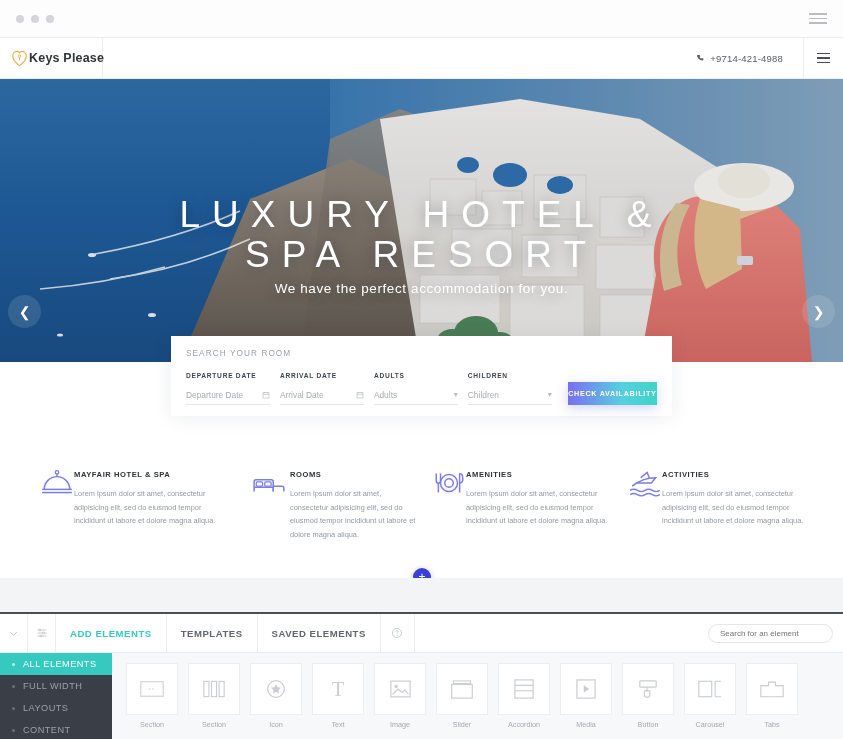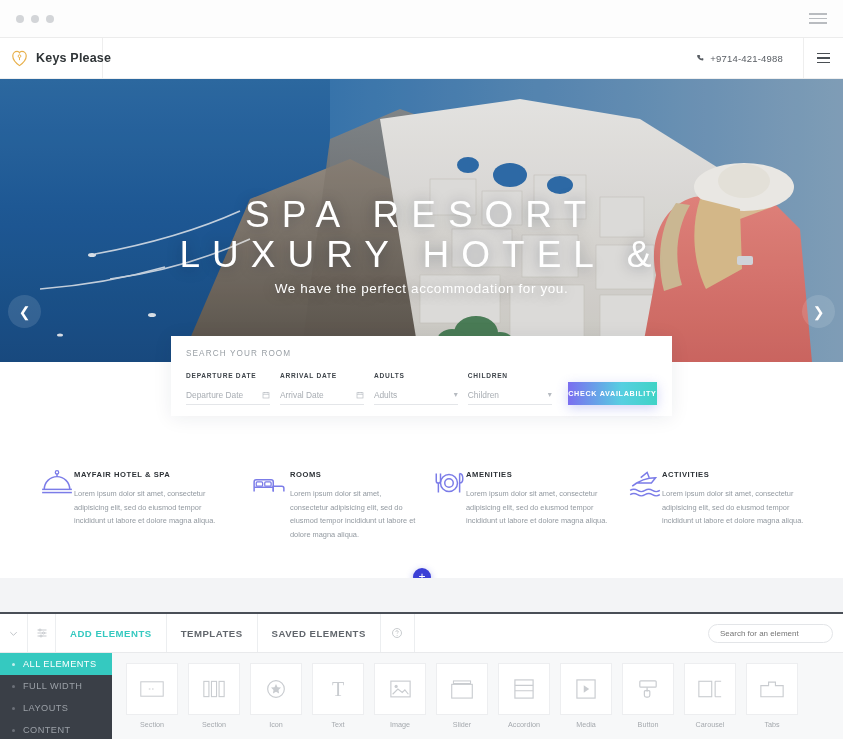--- a/index.html
+++ b/index.html
@@ -23,21 +23,21 @@
   .chrome-menu { display: flex; flex-direction: column; gap: 3px; }
   .chrome-menu span { display: block; width: 18px; height: 1.6px; background: #b9bcc0; }
 
   
   .site-header {
     position: absolute; top: 38px; left: 0; width: 843px; height: 41px;
     background: #ffffff; border-bottom: 1px solid #efefef;
     display: flex; align-items: center;
   }
   .brand {
-    width: 103px; height: 41px; display: flex; align-items: center; gap: 7px;
+    width: 103px; height: 41px; display: flex; align-items: center; 
     padding-left: 10px; border-right: 1px solid #eeeeee;
   }
   .brand-logo { width: 19px; height: 19px; flex: none; }
   .brand-name { font-size: 12.5px; font-weight: bold; color: #2f3437; letter-spacing: .2px; white-space: nowrap; }
   .header-right {
     margin-left: auto; display: flex; align-items: center; height: 41px;
   }
   .phone { display: flex; align-items: center; gap: 5px; font-size: 9.5px; color: #585d63; letter-spacing: .2px; }
   .phone svg { display: block; }
   .header-burger {
@@ -303,22 +303,22 @@
       </g>
       <g fill="#3f7a4a" opacity="0.9">
         <ellipse cx="476" cy="254" rx="22" ry="17"></ellipse>
         <ellipse cx="452" cy="262" rx="15" ry="12"></ellipse>
         <ellipse cx="500" cy="264" rx="14" ry="11"></ellipse>
       </g>
       <rect x="455" y="268" width="42" height="15" fill="#cfc9bd"></rect>
     </svg>
     <div class="hero-overlay"></div>
     <div class="hero-text">
+      <div class="hero-title">LUXURY HOTEL &amp;</div>
       <div class="hero-title">SPA RESORT</div>
-      <div class="hero-title">LUXURY HOTEL &amp;</div>
       <div class="hero-sub">We have the perfect accommodation for you.</div>
     </div>
     <div class="hero-arrow left">❮</div>
     <div class="hero-arrow right">❯</div>
   </div>
 
   <div class="search-card">
     <div class="search-card-title">SEARCH YOUR ROOM</div>
     <div class="search-row">
 

